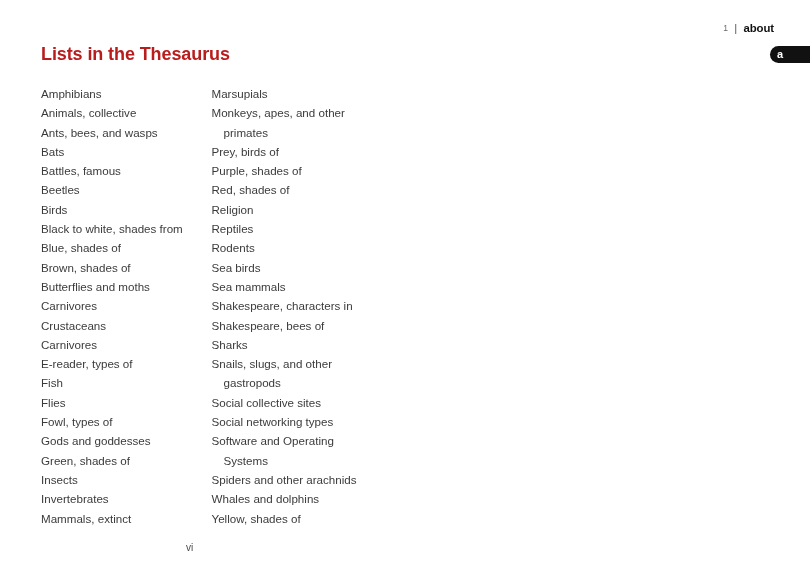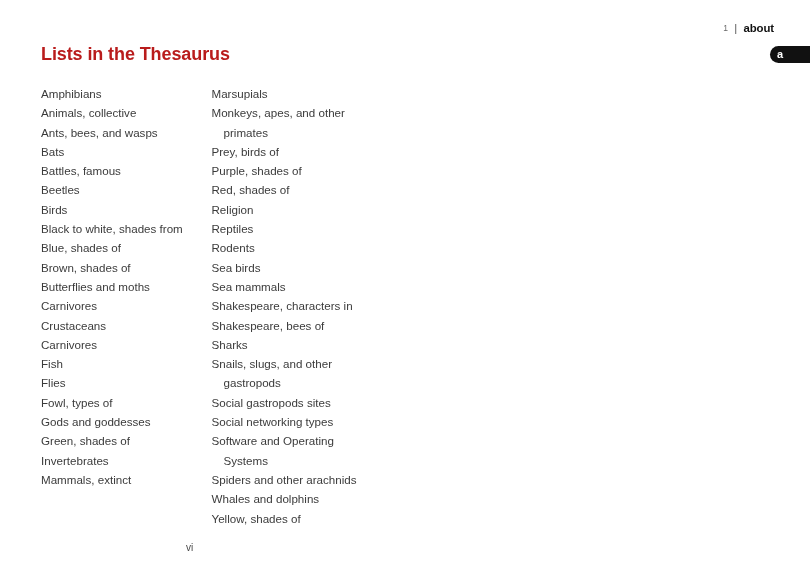--- a/index.html
+++ b/index.html
@@ -131,44 +131,46 @@
           <div class="list-entry">Battles, famous</div>
           <div class="list-entry">Beetles</div>
           <div class="list-entry">Birds</div>
           <div class="list-entry">Black to white, shades from</div>
           <div class="list-entry">Blue, shades of</div>
           <div class="list-entry">Brown, shades of</div>
           <div class="list-entry">Butterflies and moths</div>
           <div class="list-entry">Carnivores</div>
           <div class="list-entry">Crustaceans</div>
           <div class="list-entry">Carnivores</div>
+          <div class="list-entry">E-reader, types of</div>
           <div class="list-entry">Fish</div>
           <div class="list-entry">Flies</div>
           <div class="list-entry">Fowl, types of</div>
           <div class="list-entry">Gods and goddesses</div>
           <div class="list-entry">Green, shades of</div>
+          <div class="list-entry">Insects</div>
           <div class="list-entry">Invertebrates</div>
           <div class="list-entry">Mammals, extinct</div>
         </div>
       <div class="lists-col" id="list-col-2">
           <div class="list-entry">Marsupials</div>
           <div class="list-entry">Monkeys, apes, and other<span class="cont">primates</span></div>
           <div class="list-entry">Prey, birds of</div>
           <div class="list-entry">Purple, shades of</div>
           <div class="list-entry">Red, shades of</div>
           <div class="list-entry">Religion</div>
           <div class="list-entry">Reptiles</div>
           <div class="list-entry">Rodents</div>
           <div class="list-entry">Sea birds</div>
           <div class="list-entry">Sea mammals</div>
           <div class="list-entry">Shakespeare, characters in</div>
           <div class="list-entry">Shakespeare, bees of</div>
           <div class="list-entry">Sharks</div>
           <div class="list-entry">Snails, slugs, and other<span class="cont">gastropods</span></div>
-          <div class="list-entry">Social gastropods sites</div>
+          <div class="list-entry">Social collective sites</div>
           <div class="list-entry">Social networking types</div>
           <div class="list-entry">Software and Operating<span class="cont">Systems</span></div>
           <div class="list-entry">Spiders and other arachnids</div>
           <div class="list-entry">Whales and dolphins</div>
           <div class="list-entry">Yellow, shades of</div>
         </div>
     </div>
 
     <div class="folio">vi</div>
   </div>

